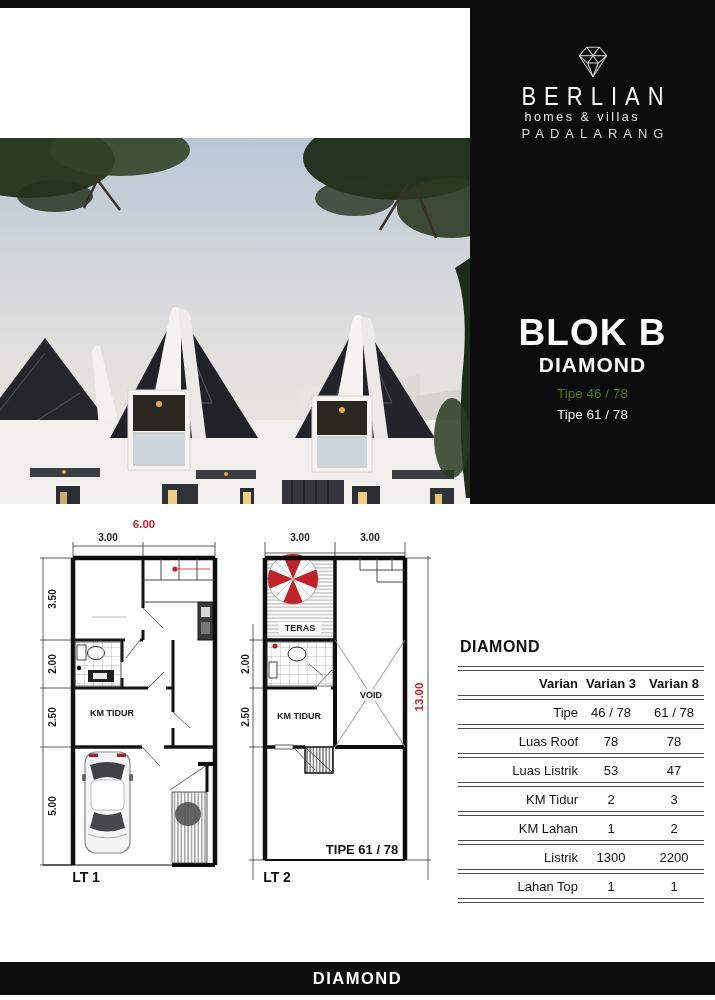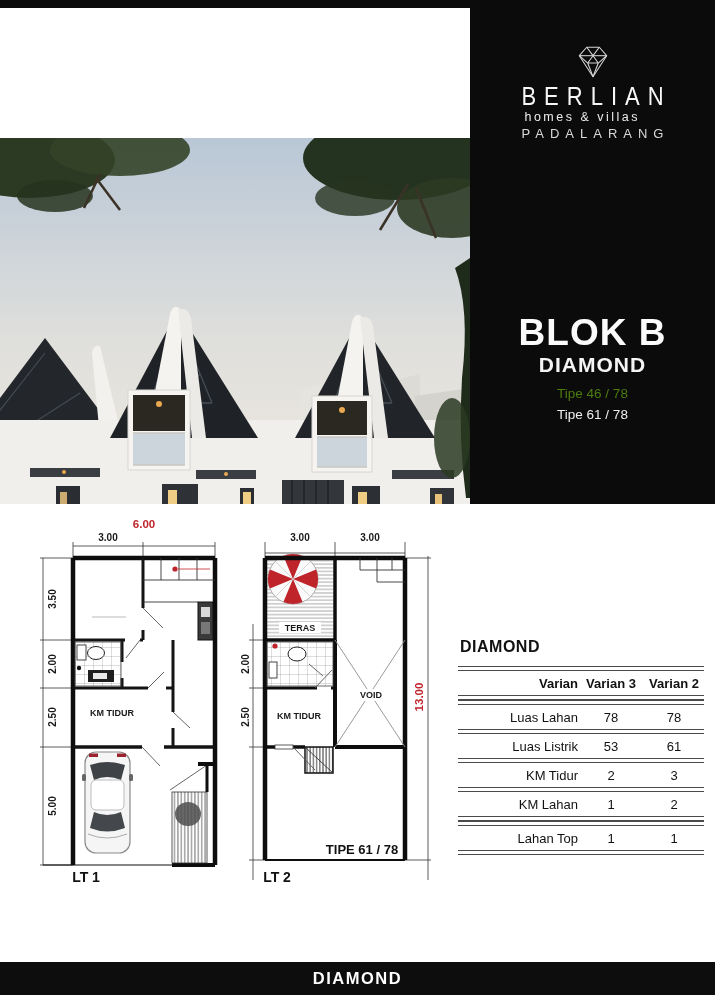--- a/index.html
+++ b/index.html
@@ -425,48 +425,58 @@
       <text class="floor-lbl" x="42" y="370" text-anchor="middle">LT 2</text>
     </svg>
   </div>
 
   <div class="spec">
     <div class="spec-title">DIAMOND</div>
     <div class="sep"></div>
     <div class="spec-row head">
       <div class="c0">Varian</div>
       <div class="c1">Varian 3</div>
-      <div class="c2">Varian 2</div>
-    </div>
-    <div class="sep"></div>
-    <div class="sep"></div>
-    <div class="spec-row">
-      <div class="c0">Luas Lahan</div>
+      <div class="c2">Varian 8</div>
+    </div>
+    <div class="sep"></div>
+    <div class="spec-row">
+      <div class="c0">Tipe</div>
+      <div class="c1">46 / 78</div>
+      <div class="c2">61 / 78</div>
+    </div>
+    <div class="sep"></div>
+    <div class="spec-row">
+      <div class="c0">Luas Roof</div>
       <div class="c1">78</div>
       <div class="c2">78</div>
     </div>
     <div class="sep"></div>
     <div class="spec-row">
       <div class="c0">Luas Listrik</div>
       <div class="c1">53</div>
-      <div class="c2">61</div>
+      <div class="c2">47</div>
     </div>
     <div class="sep"></div>
     <div class="spec-row">
       <div class="c0">KM Tidur</div>
       <div class="c1">2</div>
       <div class="c2">3</div>
     </div>
     <div class="sep"></div>
     <div class="spec-row">
       <div class="c0">KM Lahan</div>
       <div class="c1">1</div>
       <div class="c2">2</div>
     </div>
     <div class="sep"></div>
+    <div class="spec-row">
+      <div class="c0">Listrik</div>
+      <div class="c1">1300</div>
+      <div class="c2">2200</div>
+    </div>
     <div class="sep"></div>
     <div class="spec-row">
       <div class="c0">Lahan Top</div>
       <div class="c1">1</div>
       <div class="c2">1</div>
     </div>
     <div class="sep"></div>
   </div>
 
   <footer class="footer-bar">

